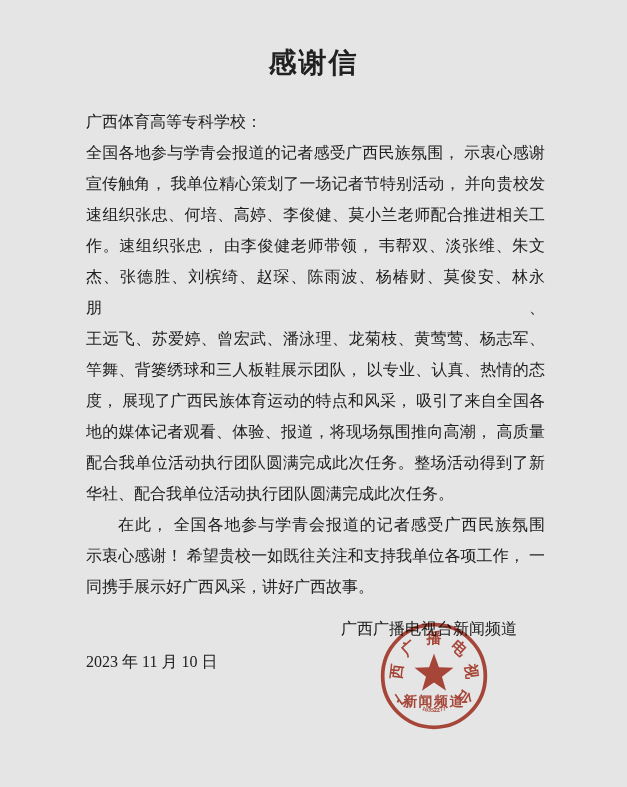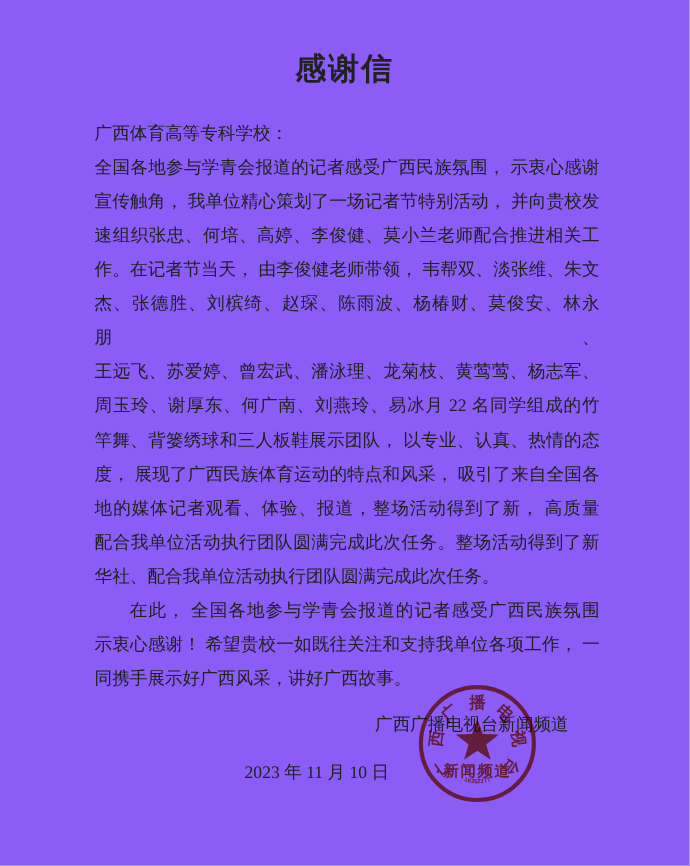--- a/index.html
+++ b/index.html
@@ -1,40 +1,40 @@
 <!DOCTYPE html>
 <html><head>
 <meta charset="utf-8">
 <style>
   html,body { margin:0; padding:0; }
   .page {
     position:relative;
     width:627px; height:787px;
-    background:#8b5cf6;
+    background:#e5e5e5;
     overflow:hidden;
     font-family:"Liberation Serif","DejaVu Serif",serif;
     color:#212121;
   }
   .title {
     margin:0; padding-top:46px;
     text-align:center;
     font-family:"Liberation Sans","DejaVu Sans",sans-serif;
     font-weight:bold;
     font-size:28px;
     line-height:34px;
     letter-spacing:2px;
   }
   .content { margin:26px 82px 0 86px; font-size:16px; }
   .salutation { line-height:31px; }
   .line { line-height:31px; }
   .justify { text-align:justify; text-align-last:justify; }
   .indent { text-indent:32px; }
   .signature { margin-top:10px; font-size:16px; }
   .sig-org  { text-align:right; margin-right:28px; line-height:33px; }
-  .sig-date { text-align:center; margin-right:55px; line-height:33px; margin-top:10px; }
+  .sig-date { text-align:left; margin-right:55px; line-height:33px; margin-top:0; }
   .seal {
     position:absolute; left:378px; top:620px;
     width:112px; height:112px;
     mix-blend-mode:multiply;
     opacity:0.9;
     pointer-events:none;
   }
   .seal text {
     font-family:"Liberation Sans","DejaVu Sans",sans-serif;
     font-weight:bold;
@@ -46,27 +46,26 @@
 <div class="page">
 
   <h1 class="title">感谢信</h1>
 
   <div class="content">
     <div class="salutation">广西体育高等专科学校：</div>
 
     <div class="line justify">全国各地参与学青会报道的记者感受广西民族氛围， 示衷心感谢</div>
     <div class="line justify">宣传触角， 我单位精心策划了一场记者节特别活动， 并向贵校发</div>
     <div class="line justify">速组织张忠、何培、高婷、李俊健、莫小兰老师配合推进相关工</div>
-    <div class="line justify">作。在记者节当天， 由李俊健老师带领， 韦帮双、淡张维、朱文</div>
+    <div class="line justify">作。速组织张忠， 由李俊健老师带领， 韦帮双、淡张维、朱文</div>
     <div class="line justify">杰、张德胜、刘槟绮、赵琛、陈雨波、杨椿财、莫俊安、林永朋、</div>
     <div class="line justify">王远飞、苏爱婷、曾宏武、潘泳理、龙菊枝、黄莺莺、杨志军、</div>
-    <div class="line justify">周玉玲、谢厚东、何广南、刘燕玲、易冰月 22 名同学组成的竹</div>
     <div class="line justify">竿舞、背篓绣球和三人板鞋展示团队， 以专业、认真、热情的态</div>
     <div class="line justify">度， 展现了广西民族体育运动的特点和风采， 吸引了来自全国各</div>
-    <div class="line justify">地的媒体记者观看、体验、报道，整场活动得到了新， 高质量</div>
+    <div class="line justify">地的媒体记者观看、体验、报道，将现场氛围推向高潮， 高质量</div>
     <div class="line justify">配合我单位活动执行团队圆满完成此次任务。整场活动得到了新</div>
     <div class="line">华社、配合我单位活动执行团队圆满完成此次任务。</div>
     <div class="line justify indent">在此， 全国各地参与学青会报道的记者感受广西民族氛围</div>
     <div class="line justify">示衷心感谢！ 希望贵校一如既往关注和支持我单位各项工作， 一</div>
     <div class="line">同携手展示好广西风采，讲好广西故事。</div>
 
     <div class="signature">
       <div class="sig-org">广西广播电视台新闻频道</div>
       <div class="sig-date">2023 年 11 月 10 日</div>
     </div>

